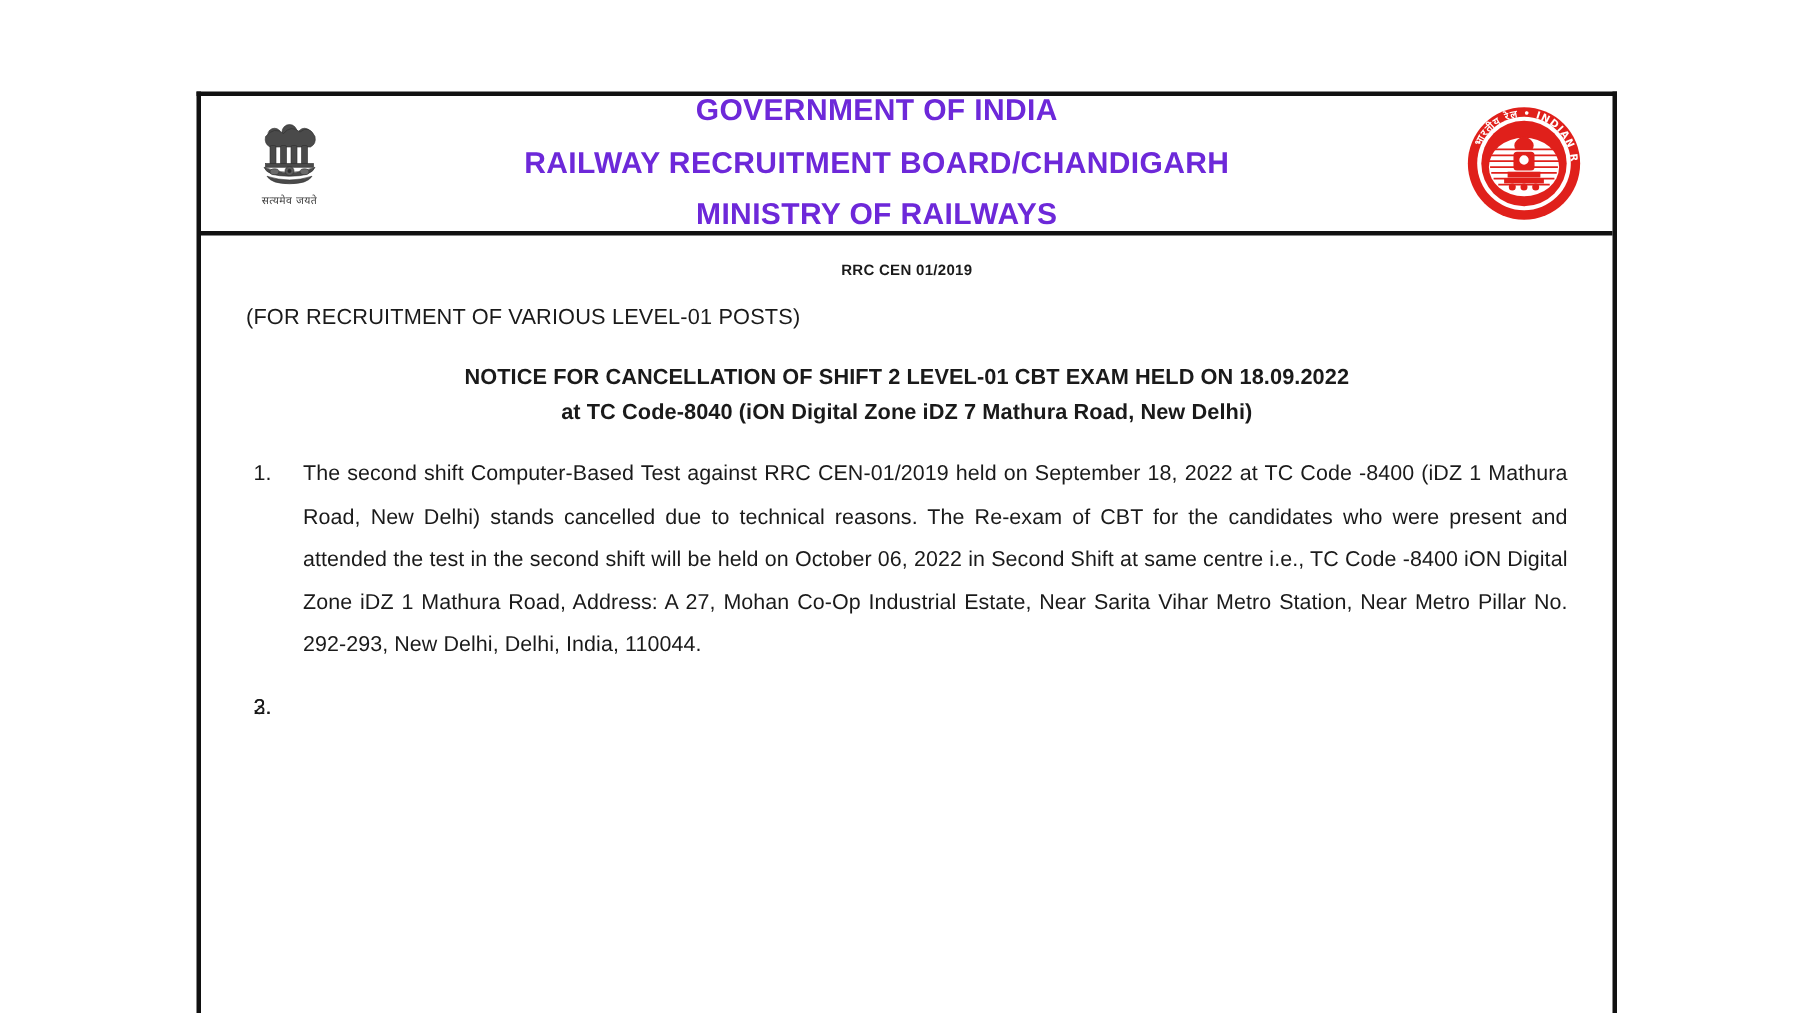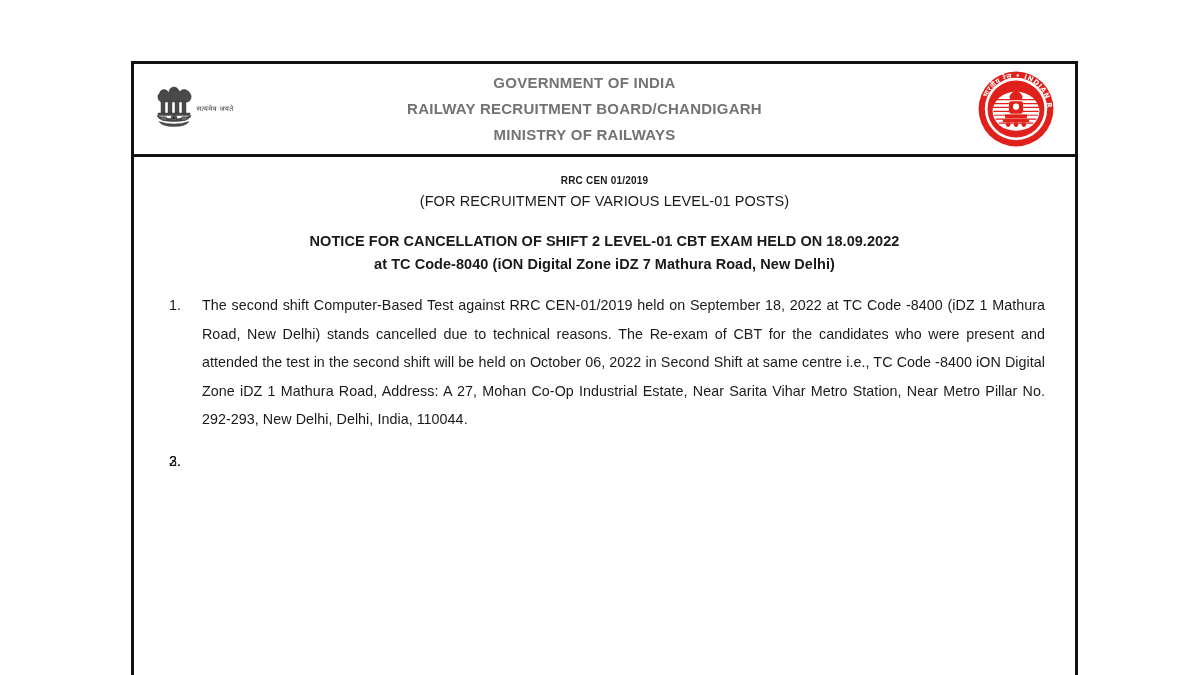--- a/index.html
+++ b/index.html
@@ -48,43 +48,44 @@
 
   .emblem-cell {
     width: 118px;
     display: flex;
     align-items: center;
     justify-content: center;
     flex: 0 0 auto;
   }
   .emblem-wrap {
     display: flex;
+    flex-direction: column;
     align-items: center;
     line-height: 1;
   }
   .emblem-motto {
     font-family: "DejaVu Sans", sans-serif;
     font-size: 7px;
     color: #3a3a3a;
     margin-top: 1px;
     letter-spacing: .3px;
     white-space: nowrap;
   }
 
   .header-titles {
     flex: 1 1 auto;
     text-align: center;
     padding-right: 40px;
   }
   .header-titles div {
     font-weight: bold;
-    font-size: 15px;
+    font-size: 20px;
     letter-spacing: .25px;
     line-height: 1.72;
-    color: #737373;
+    color: #6d28d9;
   }
 
   .railways-cell {
     width: 118px;
     flex: 0 0 auto;
     display: flex;
     align-items: center;
     justify-content: center;
   }
 
@@ -94,25 +95,24 @@
   }
 
   .cen-line {
     text-align: center;
     font-weight: bold;
     font-size: 10px;
     letter-spacing: .2px;
     line-height: 1.55;
   }
   .cen-sub {
-    text-align: center;
     font-size: 14.5px;
     letter-spacing: .1px;
     line-height: 1.55;
-    margin-top: 1px;
+    margin-top: 12px;
   }
 
   .notice-title {
     text-align: center;
     margin-top: 18px;
     margin-bottom: 14px;
   }
   .notice-title span {
     display: block;
     font-weight: bold;

